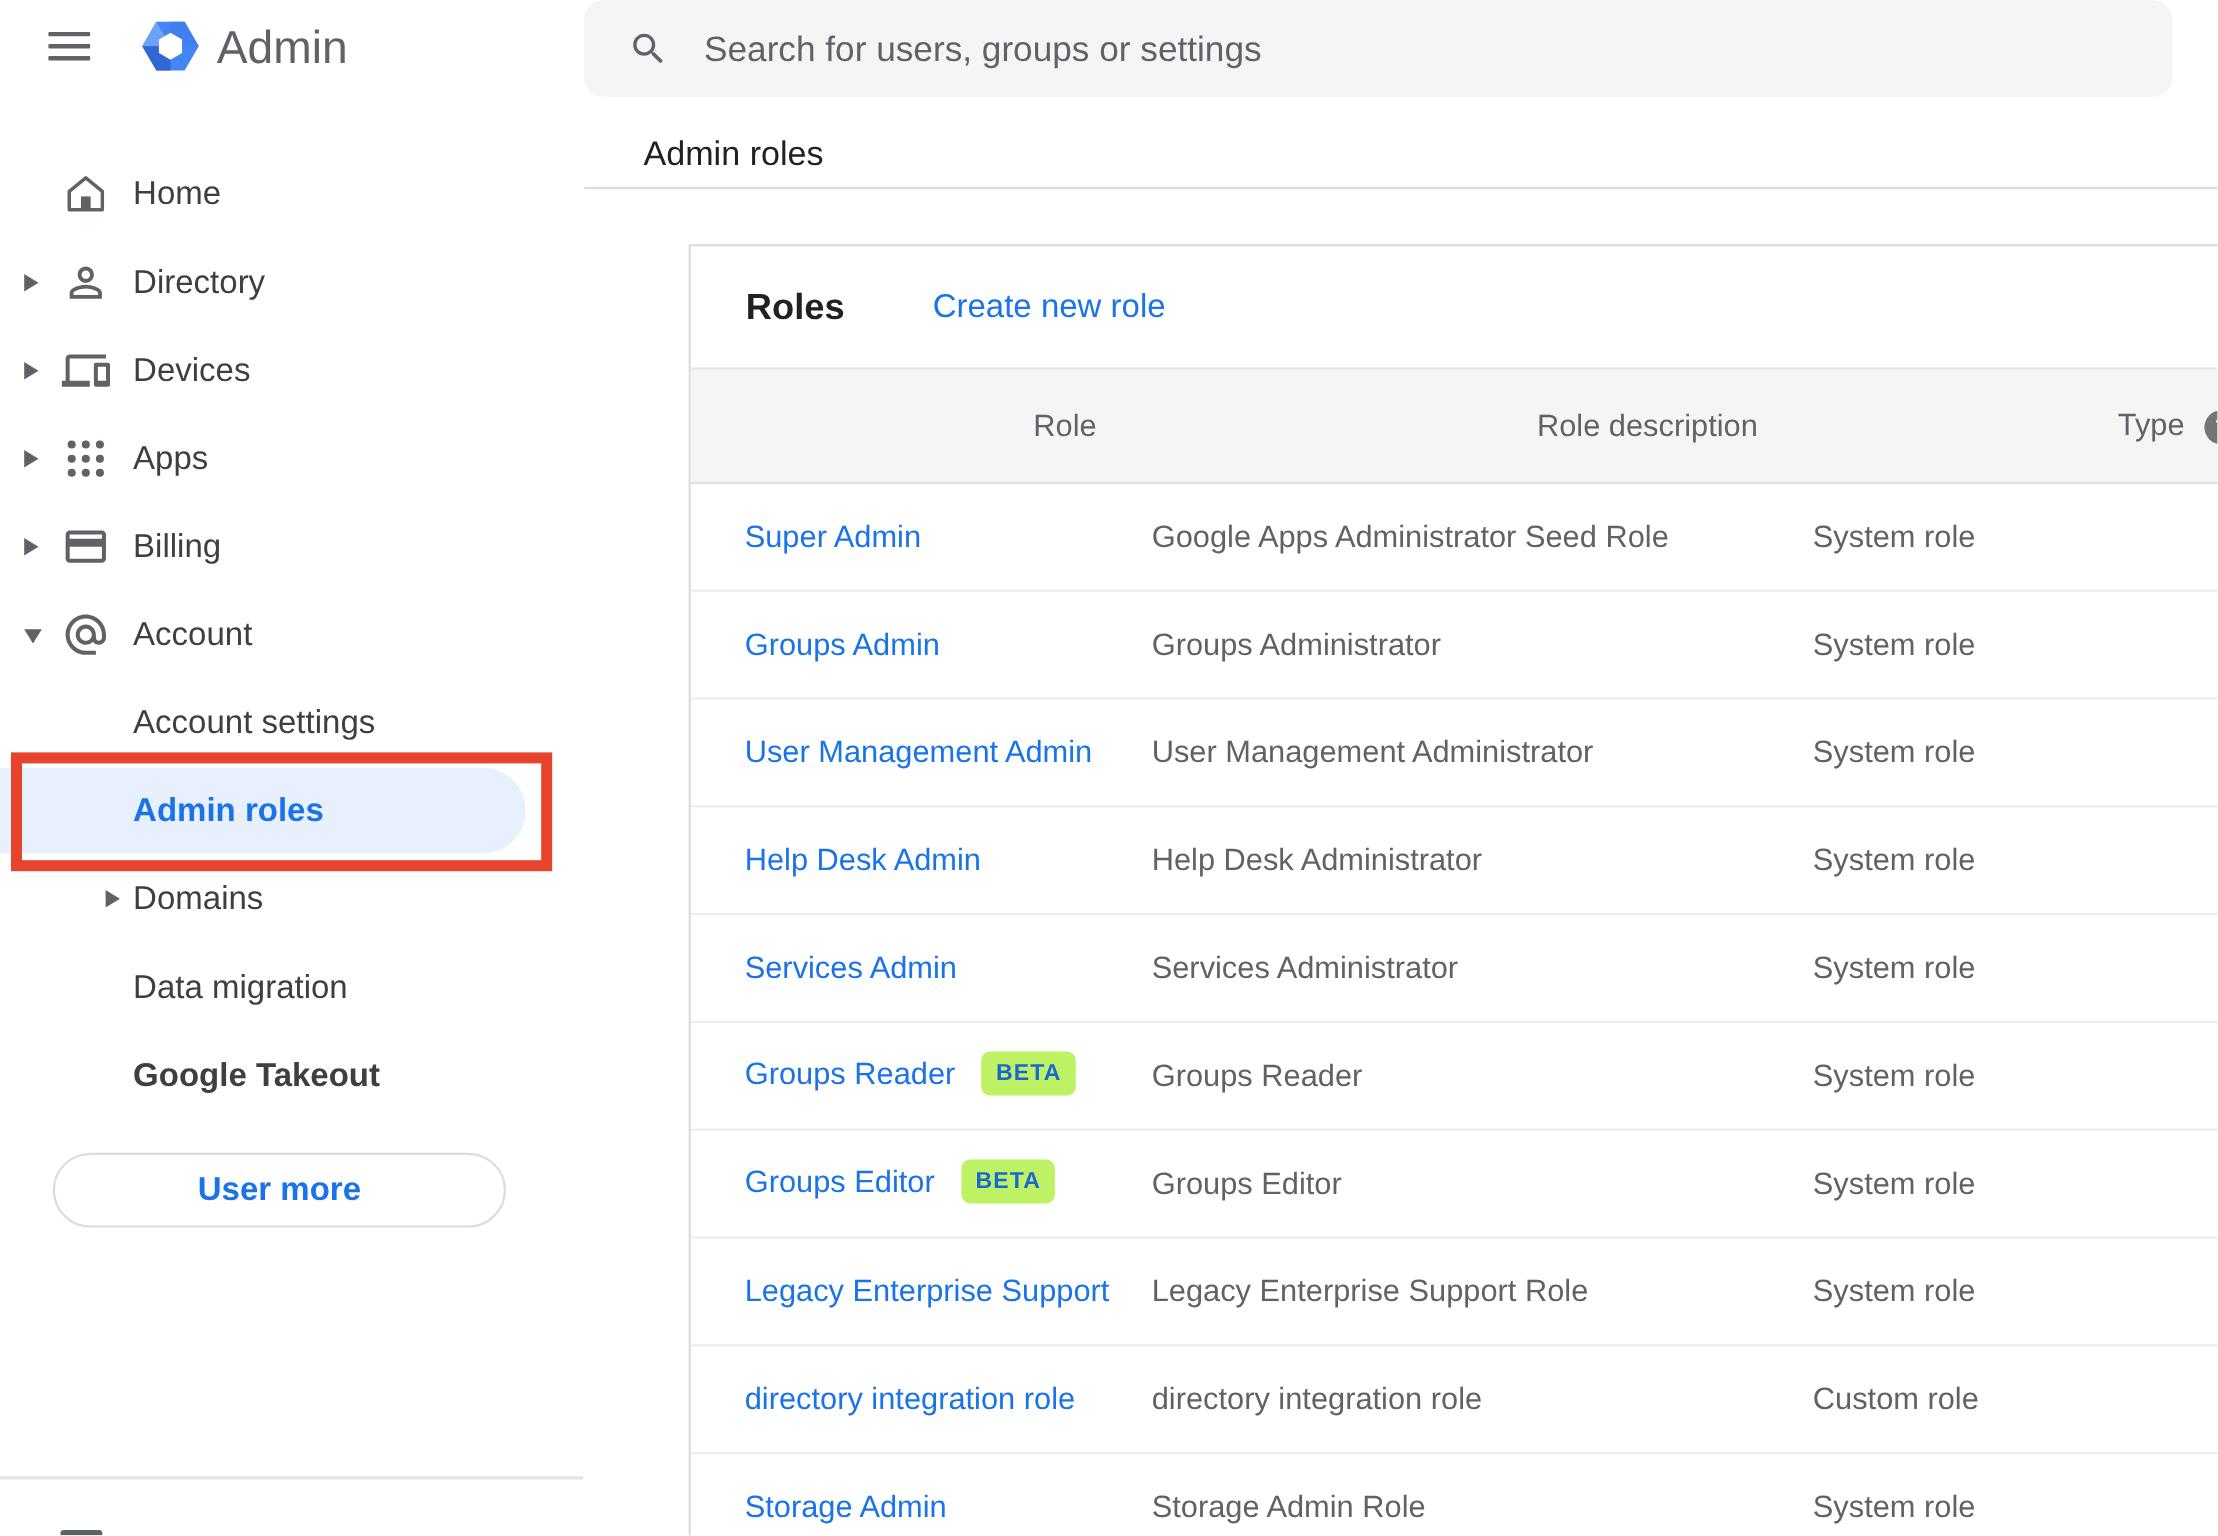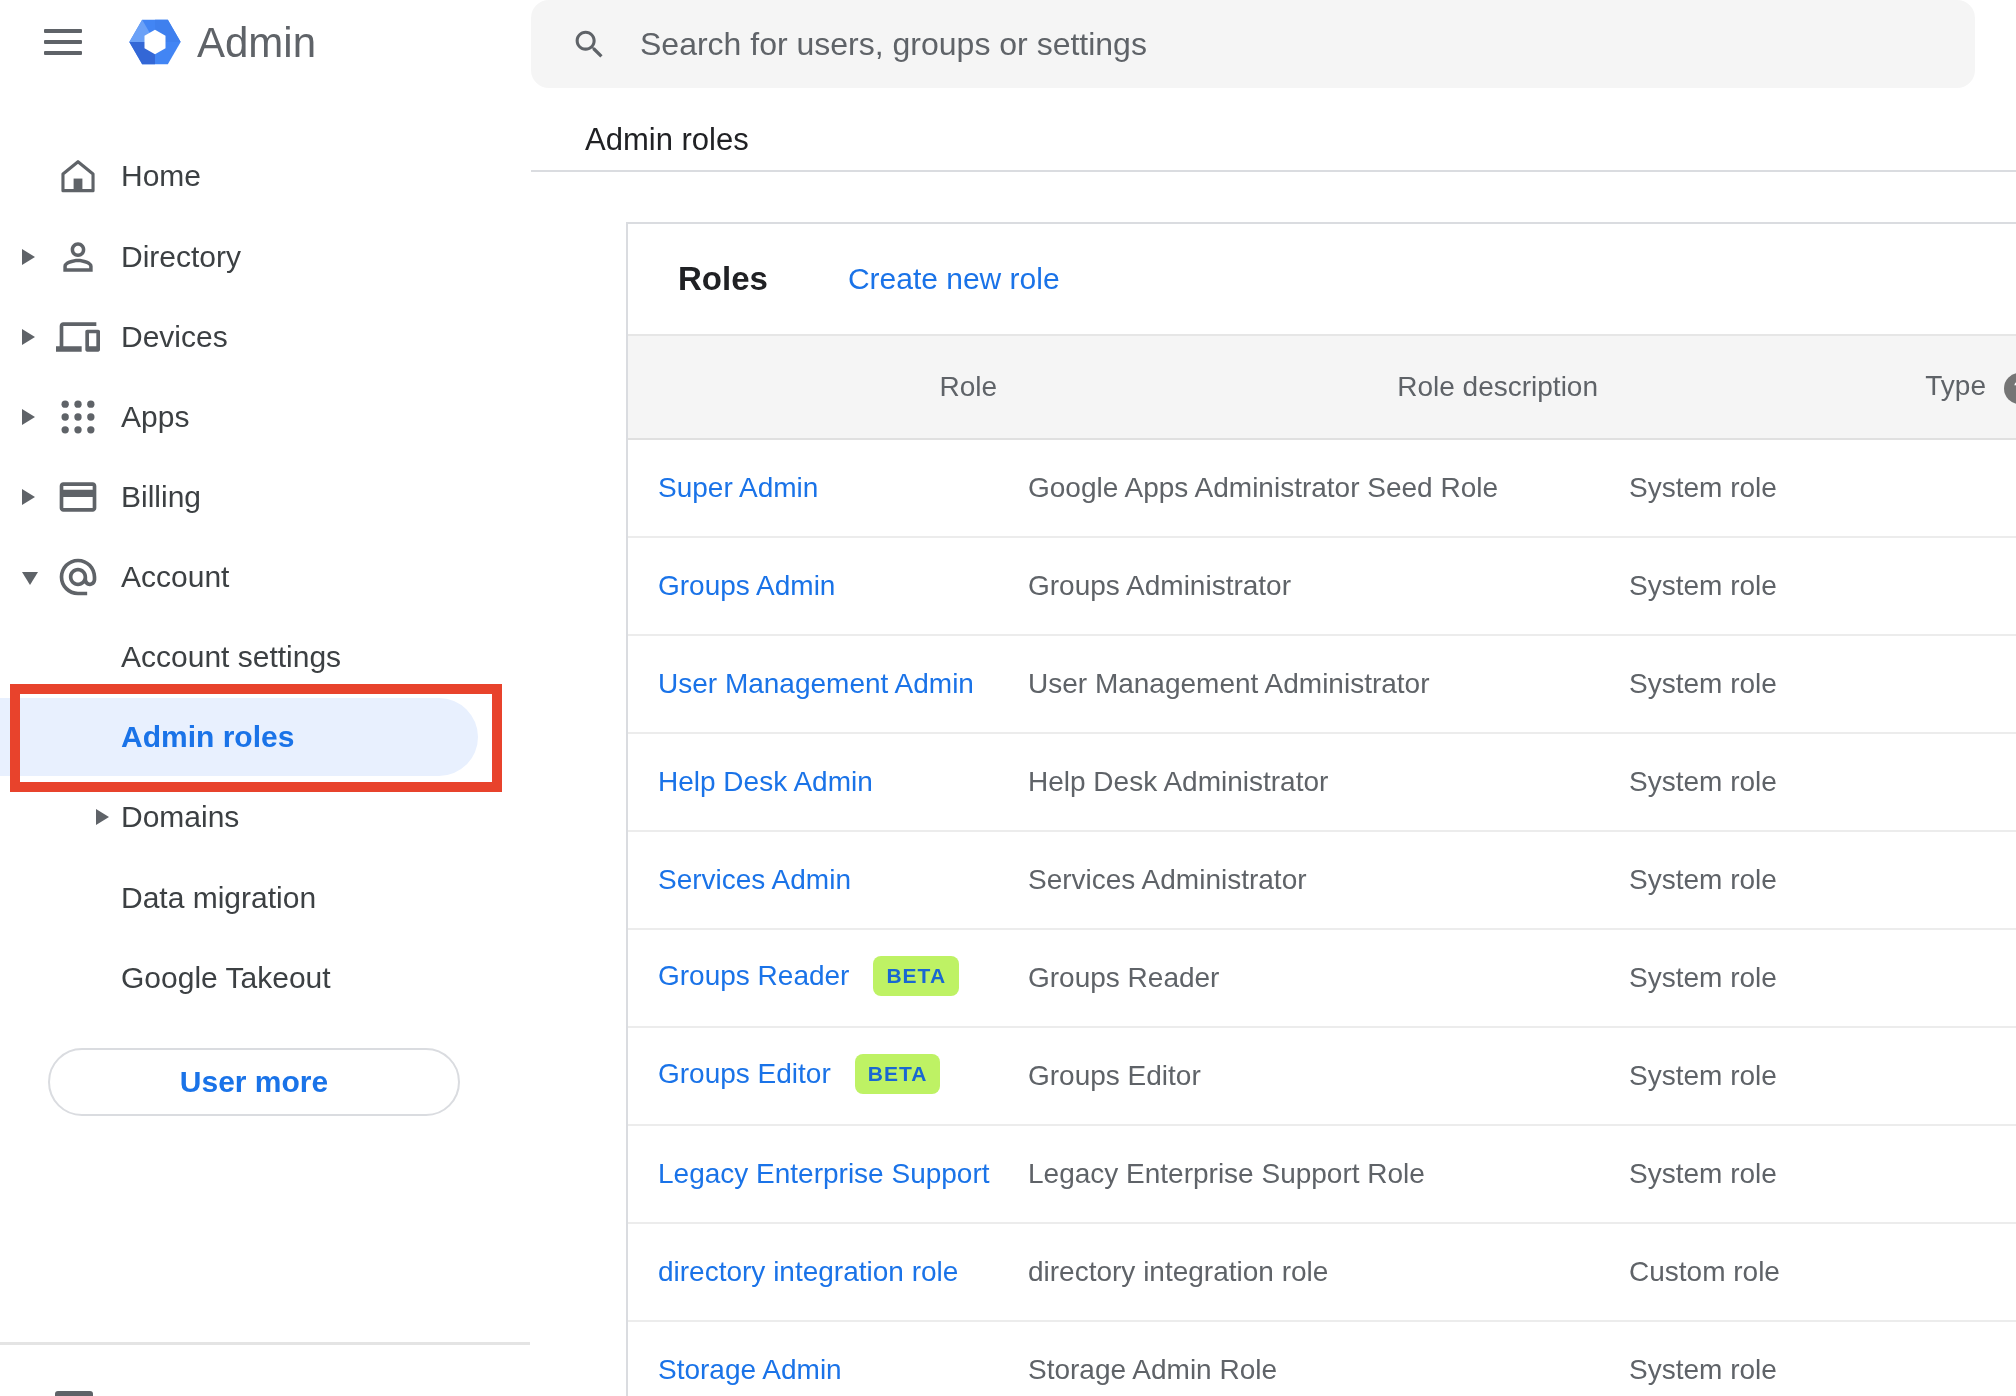--- a/index.html
+++ b/index.html
@@ -58,21 +58,21 @@
   .card-header{height:110px;display:flex;align-items:center;padding-left:50px;}
   .card-title{font-size:33px;font-weight:bold;color:#202124;}
   .create-link{margin-left:80px;font-size:30px;color:#1a73e8;cursor:pointer;}
 
   table.roles{width:100%;border-collapse:collapse;table-layout:fixed;}
   col.c-role{width:370px;} col.c-desc{width:601px;}
   thead tr{background:#f5f5f5;height:104px;}
   th{font-weight:normal;color:#5f6368;font-size:28px;text-align:right;padding-left:50px;
      border-top:2px solid #e6e6e6;border-bottom:2px solid #e0e0e0;}
   tbody tr{height:98px;}
-  tbody td{padding-left:30px;font-size:28px;border-bottom:2px solid #ececec;white-space:nowrap;}
+  tbody td{padding-left:49px;font-size:28px;border-bottom:2px solid #ececec;white-space:nowrap;}
   .role-link{color:#1a73e8;cursor:pointer;}
   .desc,.type{color:#5f6368;}
   .beta{display:inline-block;margin-left:24px;background:#bef264;color:#1967d2;font-size:21px;
         font-weight:bold;padding:8px 13px;border-radius:8px;letter-spacing:1px;
         vertical-align:middle;position:relative;top:-2px;}
   .help-circle{display:inline-flex;align-items:center;justify-content:center;width:31px;height:31px;
                border-radius:50%;background:#757575;color:#fff;font-size:20px;font-weight:bold;
                margin-left:18px;vertical-align:middle;cursor:pointer;}
 </style>
 </head>
@@ -168,21 +168,21 @@
         <div class="nav-item selected" style="top: 698px;">
           <span class="nav-label">Admin roles</span>
         </div>
         <div class="nav-item" style="top: 777px;">
           <span class="nav-arrow subpos"></span>
           <span class="nav-label">Domains</span>
         </div>
         <div class="nav-item" style="top: 858px;">
           <span class="nav-label">Data migration</span>
         </div>
-        <div class="nav-item" style="top: 938px;">
+        <div class="nav-item" style="top: 938px; font-weight: bold;">
           <span class="nav-label">Google Takeout</span>
         </div>
       </div>
     <div class="annotation"></div>
     <div class="show-more">User more</div>
     <div class="sidebar-divider"></div>
     <div class="partial-icon"></div>
   </div>
 
   <div class="searchbar">

